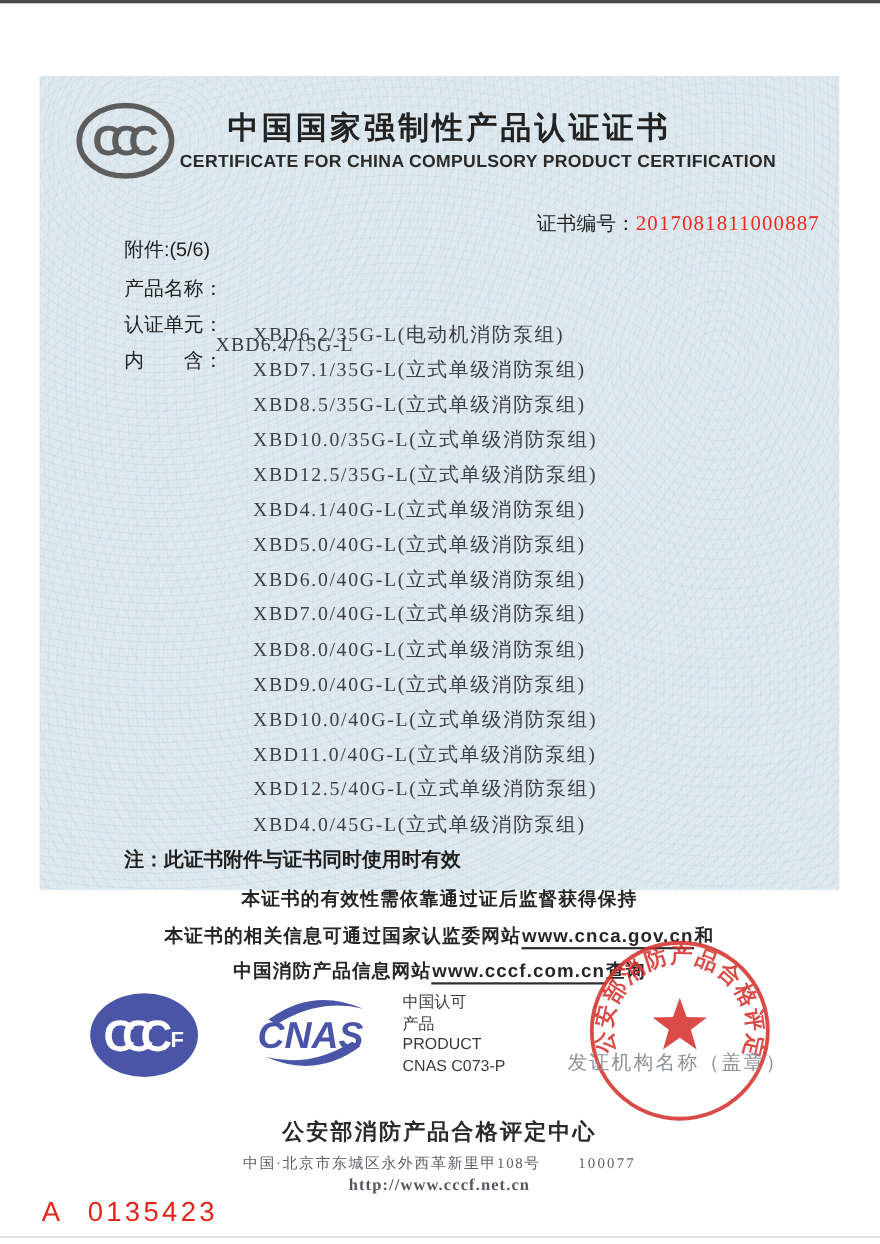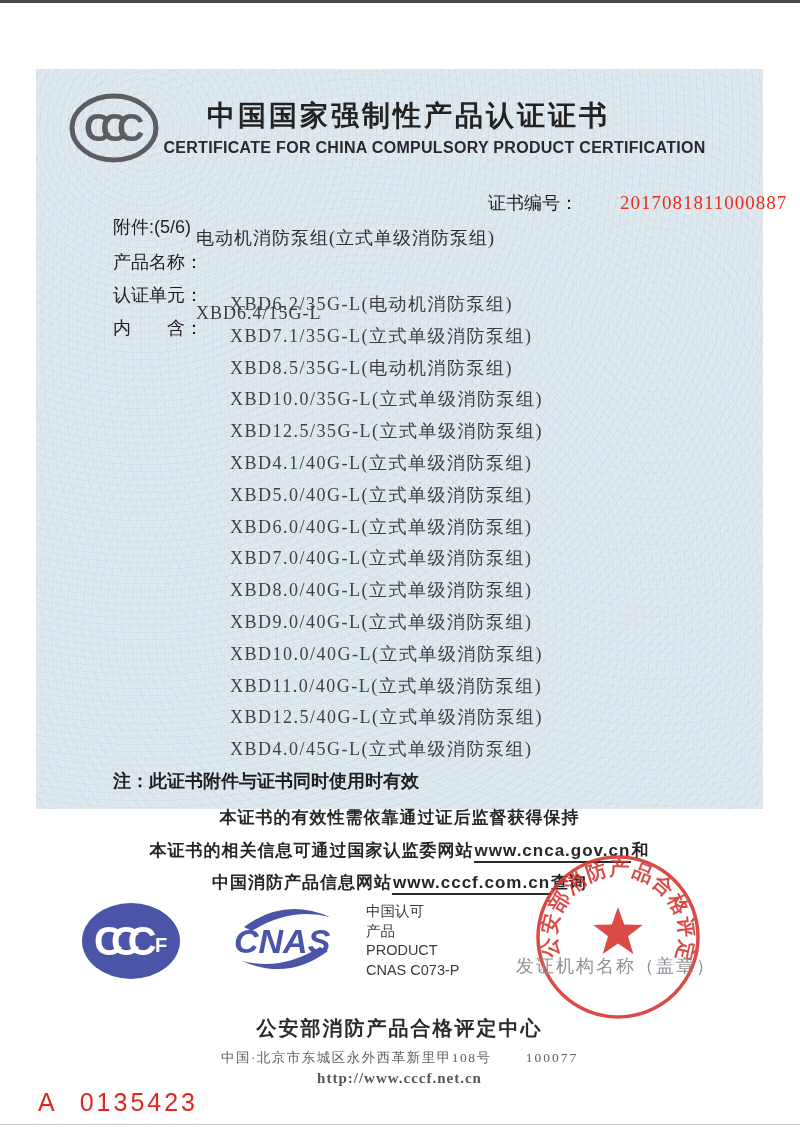--- a/index.html
+++ b/index.html
@@ -29,21 +29,21 @@
     left:70px; right:0; top:70px; text-align:center;
     font-size:16px; font-weight:bold; color:#2a2a2a; letter-spacing:0.3px;
   }
   .lbl { font-weight:normal; font-size:18px; color:#1f1f1f; white-space:nowrap;margin-top:24px; }
   .val {
     font-family:"Liberation Serif", serif; font-size:18px; color:#3c3c44;
     letter-spacing:1px; white-space:nowrap;
   }
   .red-no {
     font-family:"Liberation Serif", serif; font-size:19px; color:#ee2a1a;
-    letter-spacing:1px; font-weight:normal;margin-left:42px;
+    letter-spacing:1px; font-weight:normal;
   }
   .models { left:194px; top:223px; }
   .model-row {
     height:31.8px; font-family:"Liberation Serif", serif; font-size:18px;
     color:#3f3f47; letter-spacing:1.5px; white-space:nowrap;
   }
   .note { left:77px; top:700px; font-size:18px; font-weight:bold; color:#1f1f1f; }
   .stmts { left:0; right:0; top:737px; text-align:center; }
   .stmt {
     height:32.5px; font-size:17px; font-weight:bold; color:#262626; letter-spacing:1px;
@@ -89,30 +89,29 @@
 
     <div class="abs title-cn">中国国家强制性产品认证证书</div>
     <div class="abs title-en">CERTIFICATE FOR CHINA COMPULSORY PRODUCT CERTIFICATION</div>
 
     <div class="abs lbl" style="left:77px; top:122px;">附件:(5/6)</div>
     <div class="abs" style="left:452px; top:122px; white-space:nowrap;">
       <span class="lbl">证书编号：</span><span class="red-no">2017081811000887</span>
     </div>
 
     <div class="abs lbl" style="left:77px; top:157px;">产品名称：</div>
-    <div class="abs val" style="left:160px; top:157px; color:#2f2f36;">电动机消防泵组(立式单级消防泵组)</div>
 
     <div class="abs lbl" style="left:77px; top:190px;">认证单元：</div>
     <div class="abs val" style="left:160px; top:190px;margin-top:44px;">XBD6.4/15G-L</div>
 
     <div class="abs lbl" style="left:77px; top:223px;">内　　含：</div>
     <div class="abs models">
       <div class="model-row">XBD6.2/35G-L(电动机消防泵组)</div>
       <div class="model-row">XBD7.1/35G-L(立式单级消防泵组)</div>
-      <div class="model-row">XBD8.5/35G-L(电动机消防泵组)</div>
+      <div class="model-row">XBD8.5/35G-L(立式单级消防泵组)</div>
       <div class="model-row">XBD10.0/35G-L(立式单级消防泵组)</div>
       <div class="model-row">XBD12.5/35G-L(立式单级消防泵组)</div>
       <div class="model-row">XBD4.1/40G-L(立式单级消防泵组)</div>
       <div class="model-row">XBD5.0/40G-L(立式单级消防泵组)</div>
       <div class="model-row">XBD6.0/40G-L(立式单级消防泵组)</div>
       <div class="model-row">XBD7.0/40G-L(立式单级消防泵组)</div>
       <div class="model-row">XBD8.0/40G-L(立式单级消防泵组)</div>
       <div class="model-row">XBD9.0/40G-L(立式单级消防泵组)</div>
       <div class="model-row">XBD10.0/40G-L(立式单级消防泵组)</div>
       <div class="model-row">XBD11.0/40G-L(立式单级消防泵组)</div>

